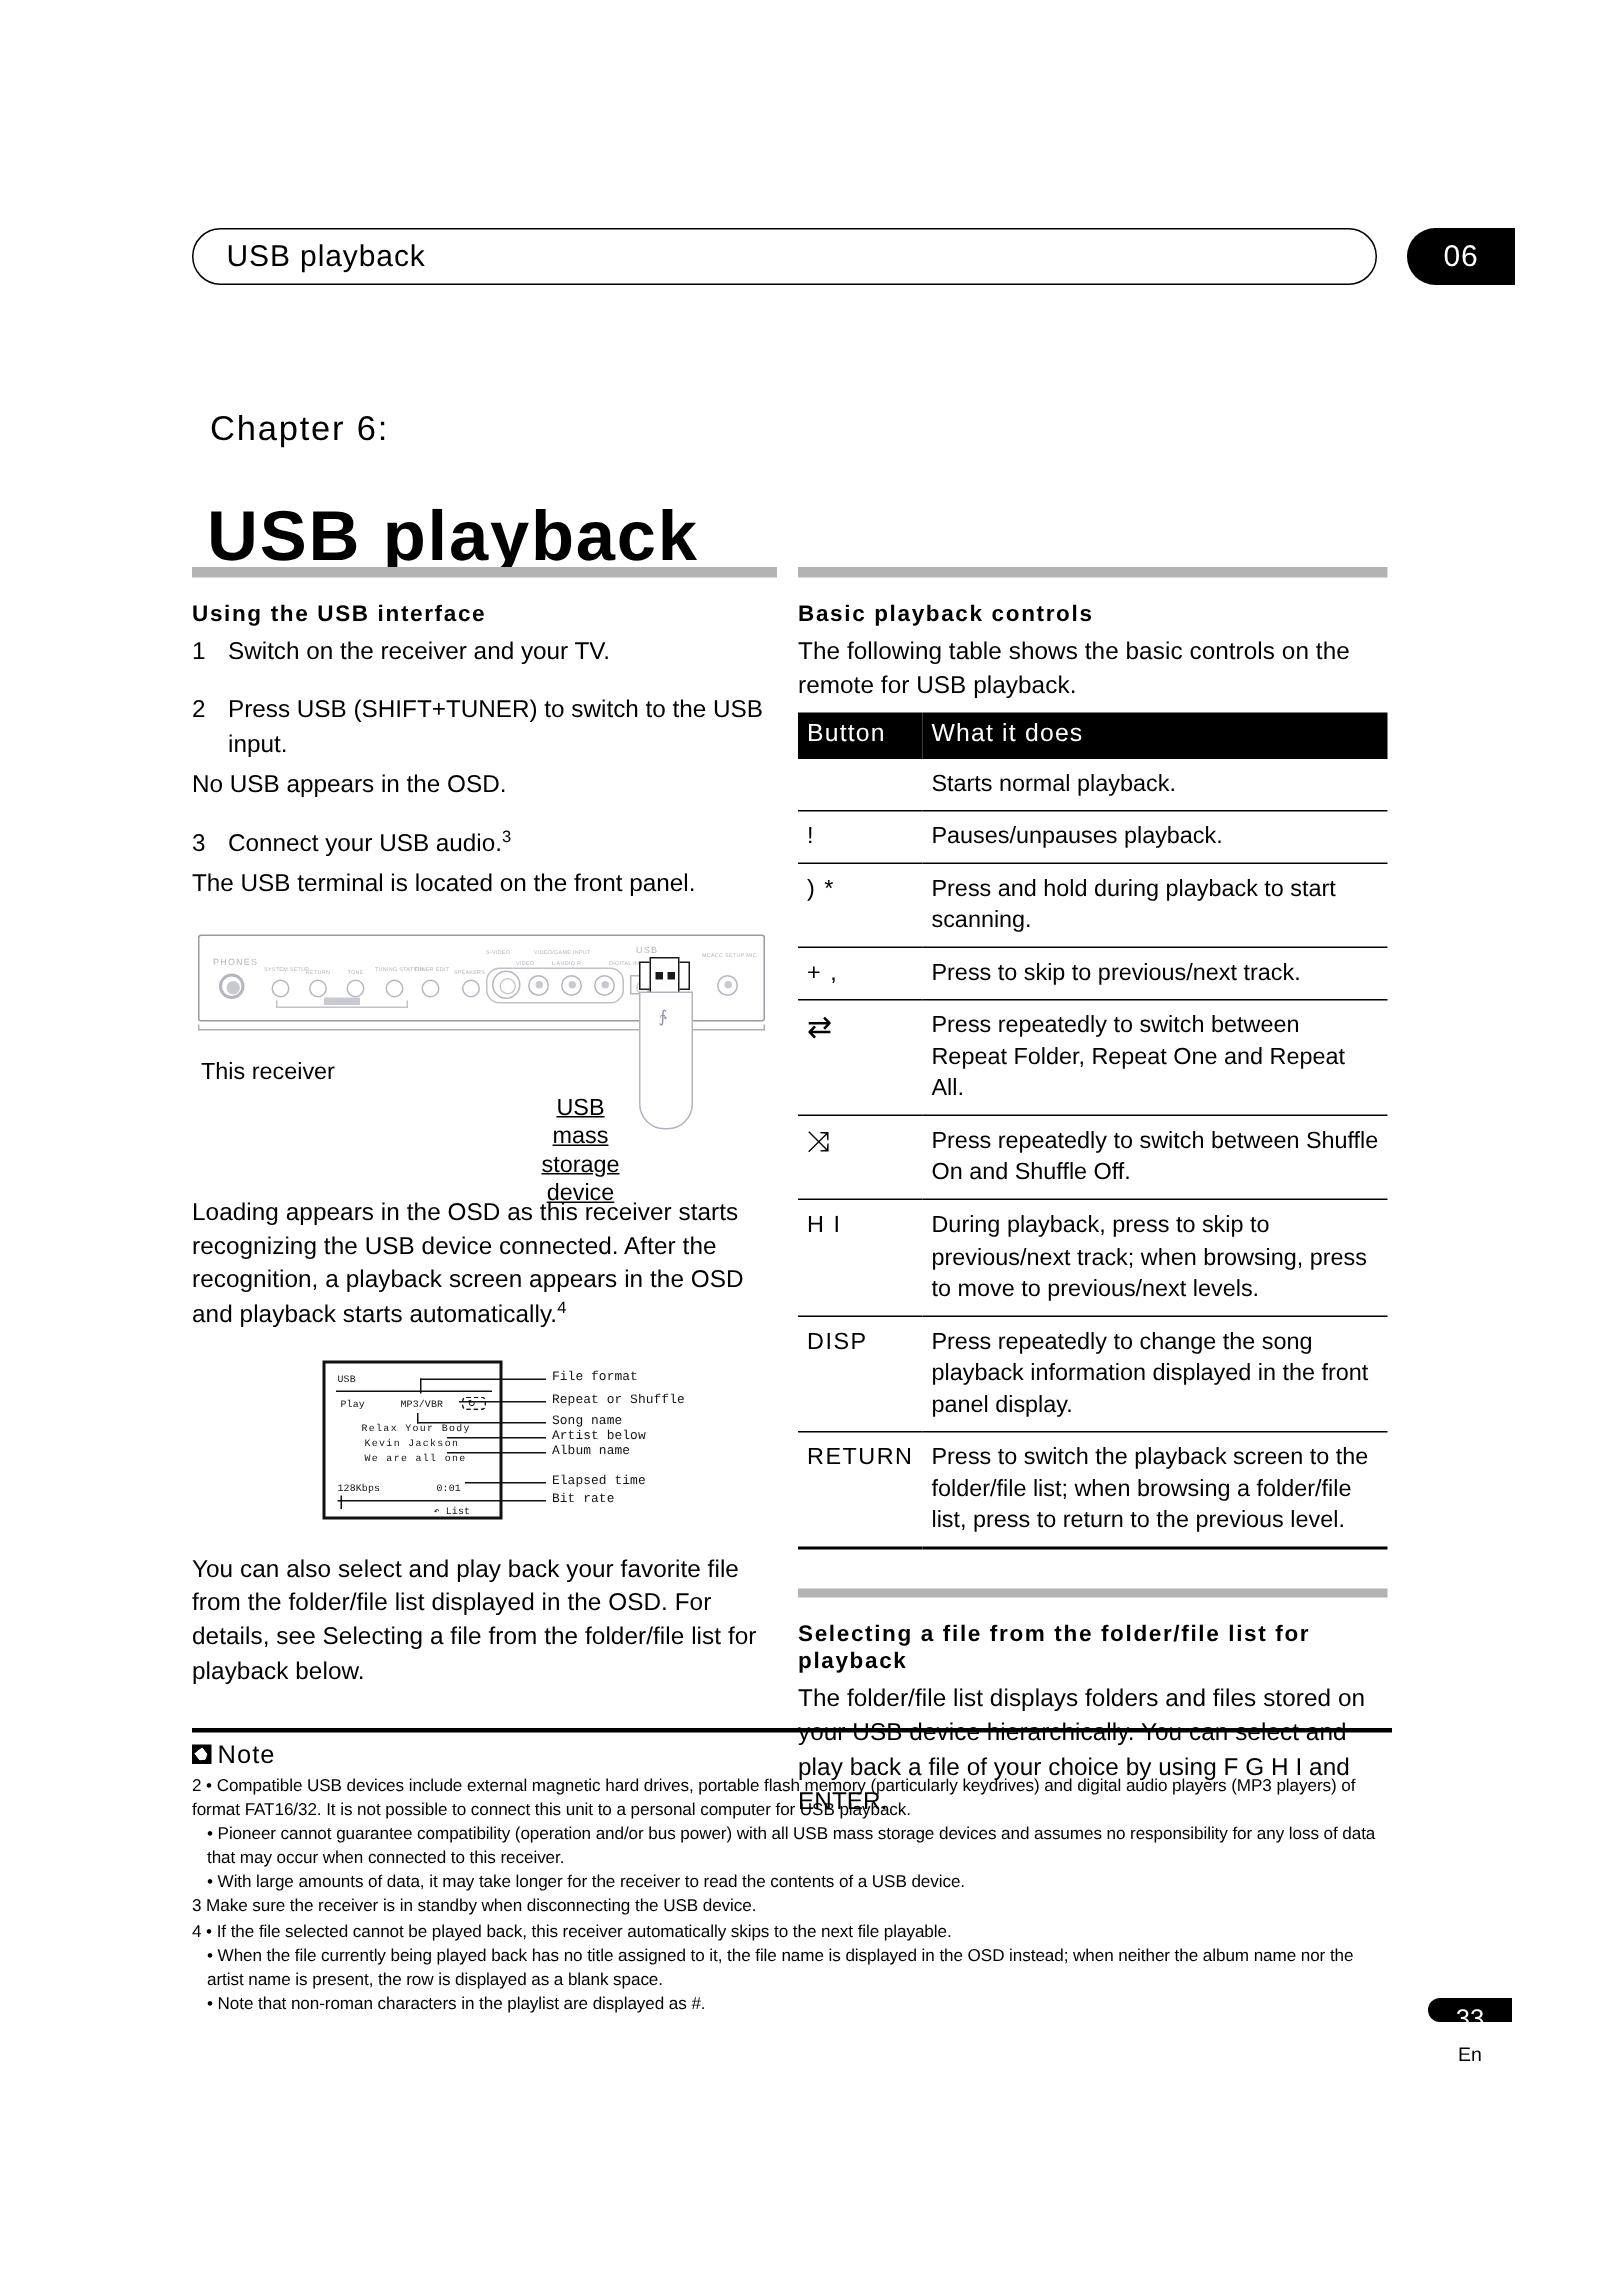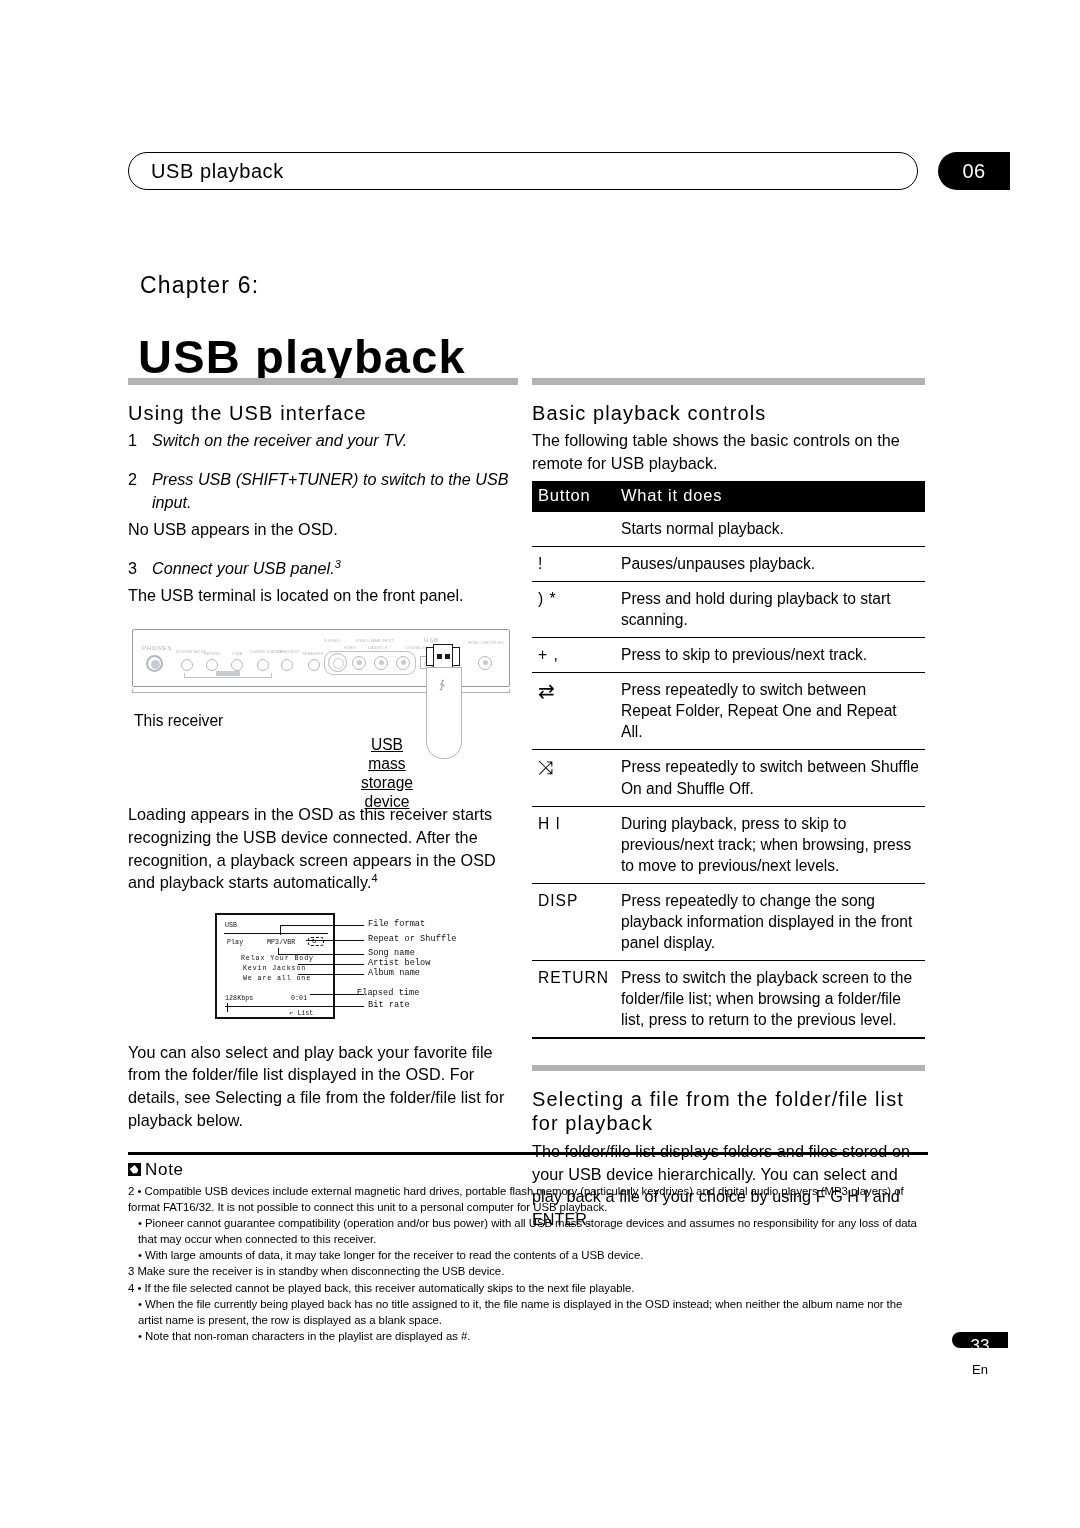--- a/index.html
+++ b/index.html
@@ -87,22 +87,22 @@
 
   .rule {
     width: 100%;
     height: 7px;
     background: #b3b3b3;
     margin-bottom: 9px;
   }
   .rule.thin { height: 6px; }
 
   h2.section-heading {
-    font-size: 20px;
-    font-weight: normal;
+    font-size: 15px;
+    font-weight: bold;
     margin: 16px 0 4px 0;
     letter-spacing: 1.1px;
     line-height: 1.22;
   }
 
   p.body-text {
     font-size: 16.2px;
     line-height: 1.41;
     margin: 0 0 14px 0;
     letter-spacing: 0.05px;
@@ -112,21 +112,21 @@
   .step {
     font-size: 16.2px;
     line-height: 1.41;
     margin: 0 0 4px 0;
     display: flex;
   }
   .step-num {
     width: 24px;
     flex: 0 0 24px;
   }
-  .step-body { flex: 1 1 auto; font-style: italic; }
+  .step-body { flex: 1 1 auto; }
   .step-extra {
     font-size: 16.2px;
     line-height: 1.41;
     margin: 0 0 16px 0;
   }
   .gap-sm { height: 12px; }
   sup { font-size: 0.68em; vertical-align: super; }
 
   
   .receiver-figure {
@@ -482,21 +482,21 @@
   <div class="gap-sm"></div>
 
   <div class="step">
     <span class="step-num">2</span>
     <span class="step-body">Press USB (SHIFT+TUNER) to switch to the USB input.</span>
   </div>
   <div class="step-extra">No USB appears in the OSD.</div>
 
   <div class="step">
     <span class="step-num">3</span>
-    <span class="step-body"><span>Connect your USB panel.</span><sup>3</sup></span>
+    <span class="step-body"><span>Connect your USB audio.</span><sup>3</sup></span>
   </div>
   <div class="step-extra">The USB terminal is located on the front panel.</div>
 
   <div class="receiver-figure">
     <div class="receiver-panel"></div>
     <div class="receiver-shadow"></div>
 
     <div class="micro-label big" style="left:14px; top:22px;">PHONES</div>
     <div class="knob phones" style="left:18px; top:32px;"></div>
 
@@ -576,21 +576,21 @@
     <div class="lead" style="left:170px; top:55px; width:66px;"></div>
     <div class="lead" style="left:170px; top:65px; width:66px;"></div>
     <div class="lead" style="left:182px; top:85px; width:54px;"></div>
     <div class="lead" style="left:97px; top:97px; width:139px;"></div>
 
     <div class="callout" style="left:240px; top:10px;">File format</div>
     <div class="callout" style="left:240px; top:25px;">Repeat or Shuffle</div>
     <div class="callout" style="left:240px; top:39px;">Song name</div>
     <div class="callout" style="left:240px; top:49px;">Artist below</div>
     <div class="callout" style="left:240px; top:59px;">Album name</div>
-    <div class="callout" style="left:229px; top:79px;">Elapsed time</div>
+    <div class="callout" style="left:240px; top:79px;">Elapsed time</div>
     <div class="callout" style="left:240px; top:91px;">Bit rate</div>
   </div>
 
   <p class="body-text">You can also select and play back your favorite file from the folder/file list displayed in the OSD. For details, see Selecting a file from the folder/file list for playback below.</p>
 </div>
 
 <div class="col-right">
 
   <div class="rule"></div>
   <h2 class="section-heading">Basic playback controls</h2>

